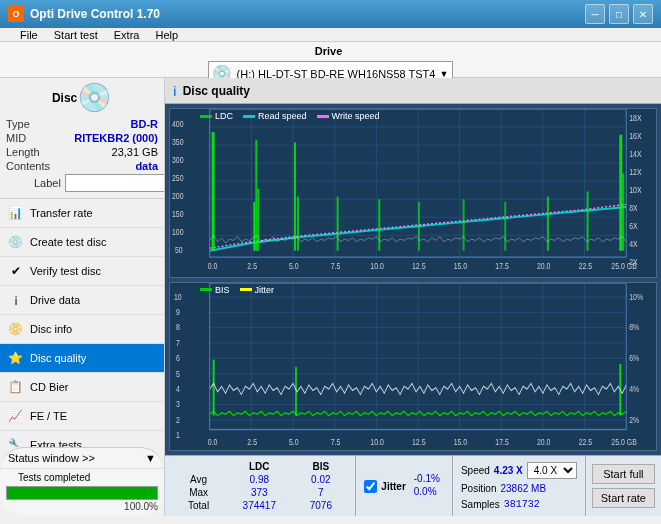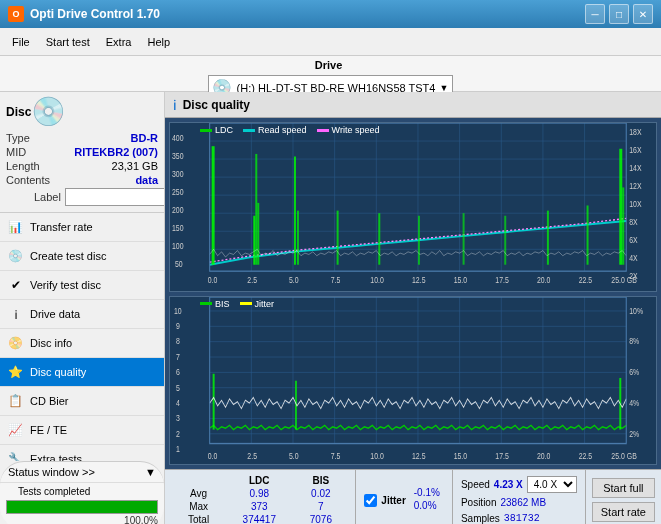--- a/index.html
+++ b/index.html
@@ -6,21 +6,21 @@
     body { font-family: 'Segoe UI', Tahoma, Geneva, Verdana, sans-serif; font-size: 11px; background: #f0f0f0; width: 661px; height: 524px; overflow: hidden; }
     
     
     .title-bar { background: linear-gradient(to bottom, #4a9fd4, #2d7db3); color: white; display: flex; align-items: center; justify-content: space-between; padding: 4px 8px; height: 28px; }
     .title-bar-left { display: flex; align-items: center; gap: 6px; font-size: 12px; font-weight: bold; }
     .title-bar-icon { width: 16px; height: 16px; background: #ff6600; border-radius: 2px; display: flex; align-items: center; justify-content: center; color: white; font-size: 9px; }
     .title-bar-controls { display: flex; gap: 4px; }
     .title-btn { width: 20px; height: 20px; border: 1px solid rgba(255,255,255,0.5); background: rgba(255,255,255,0.2); color: white; cursor: pointer; display: flex; align-items: center; justify-content: center; font-size: 10px; border-radius: 2px; }
 
     
-    .menu-bar { background: #f0f0f0; border-bottom: 1px solid #ccc; display: flex; align-items: center; padding: 2px 4px; height: 28px; }
+    .menu-bar { background: #f0f0f0; border-bottom: 1px solid #ccc; display: flex; align-items: center; padding: 2px 12px; height: 14px; }
     .menu-item { padding: 2px 8px; cursor: pointer; font-size: 11px; }
 
     
     .toolbar { background: #f5f5f5; border-bottom: 1px solid #ccc; display: flex; align-items: center; padding: 3px 6px; height: 36px; gap: 4px; flex-direction: column; }
     .toolbar-label { font-size: 11px; font-weight: bold; margin-right: 4px; }
     .drive-select { display: flex; align-items: center; background: white; border: 1px solid #999; padding: 2px 4px; flex: 1; max-width: 280px; cursor: pointer; font-size: 11px; }
     .drive-select-text { flex: 1; font-size: 11px; }
     .drive-arrow { margin-left: 4px; font-size: 9px; }
     .eject-btn { width: 28px; height: 26px; background: #e8e8e8; border: 1px solid #aaa; cursor: pointer; display: flex; align-items: center; justify-content: center; font-size: 14px; }
     .speed-label { font-size: 11px; font-weight: bold; margin-left: 8px; margin-right: 4px; }
@@ -28,21 +28,21 @@
     .toolbar-icon-btn { width: 28px; height: 26px; background: #e8e8e8; border: 1px solid #aaa; cursor: pointer; display: flex; align-items: center; justify-content: center; }
 
     
     .main-container { display: flex; height: calc(524px - 86px); }
 
     
     .left-panel { width: 165px; background: #f0f0f0; border-right: 1px solid #ccc; display: flex; flex-direction: column; overflow: hidden; }
     
     
     .disc-section { padding: 6px; border-bottom: 1px solid #ccc; }
-    .disc-header { display: flex; align-items: center; justify-content: flex-start; margin-bottom: 6px; }
+    .disc-header { display: flex; align-items: center; justify-content: center; margin-bottom: 6px; }
     .disc-title { font-weight: bold; font-size: 12px; }
     .disc-row { display: flex; justify-content: space-between; margin-bottom: 2px; font-size: 11px; }
     .disc-key { color: #333; }
     .disc-value { color: #0000cc; font-weight: bold; }
     .disc-value-black { color: #000; }
     .label-row { display: flex; align-items: center; gap: 4px; margin-top: 2px; padding-left: 28px; }
     .label-input { border: 1px solid #999; background: white; width: 100px; height: 18px; font-size: 10px; padding: 0 2px; }
     .label-btn { width: 18px; height: 18px; border: 1px solid #999; background: #e0e0e0; cursor: pointer; display: flex; align-items: center; justify-content: center; font-size: 10px; }
 
     
@@ -147,21 +147,21 @@
       <div class="disc-header">
         <span class="disc-title">Disc</span>
         <span style="font-size:28px; line-height:1;">💿</span>
       </div>
       <div class="disc-row">
         <span class="disc-key">Type</span>
         <span class="disc-value">BD-R</span>
       </div>
       <div class="disc-row">
         <span class="disc-key">MID</span>
-        <span class="disc-value">RITEKBR2 (007)</span>
+        <span class="disc-value">RITEKBR2 (000)</span>
       </div>
       <div class="disc-row">
         <span class="disc-key">Length</span>
         <span class="disc-value-black">23,31 GB</span>
       </div>
       <div class="disc-row">
         <span class="disc-key">Contents</span>
         <span class="disc-value">data</span>
       </div>
       <div class="label-row">

